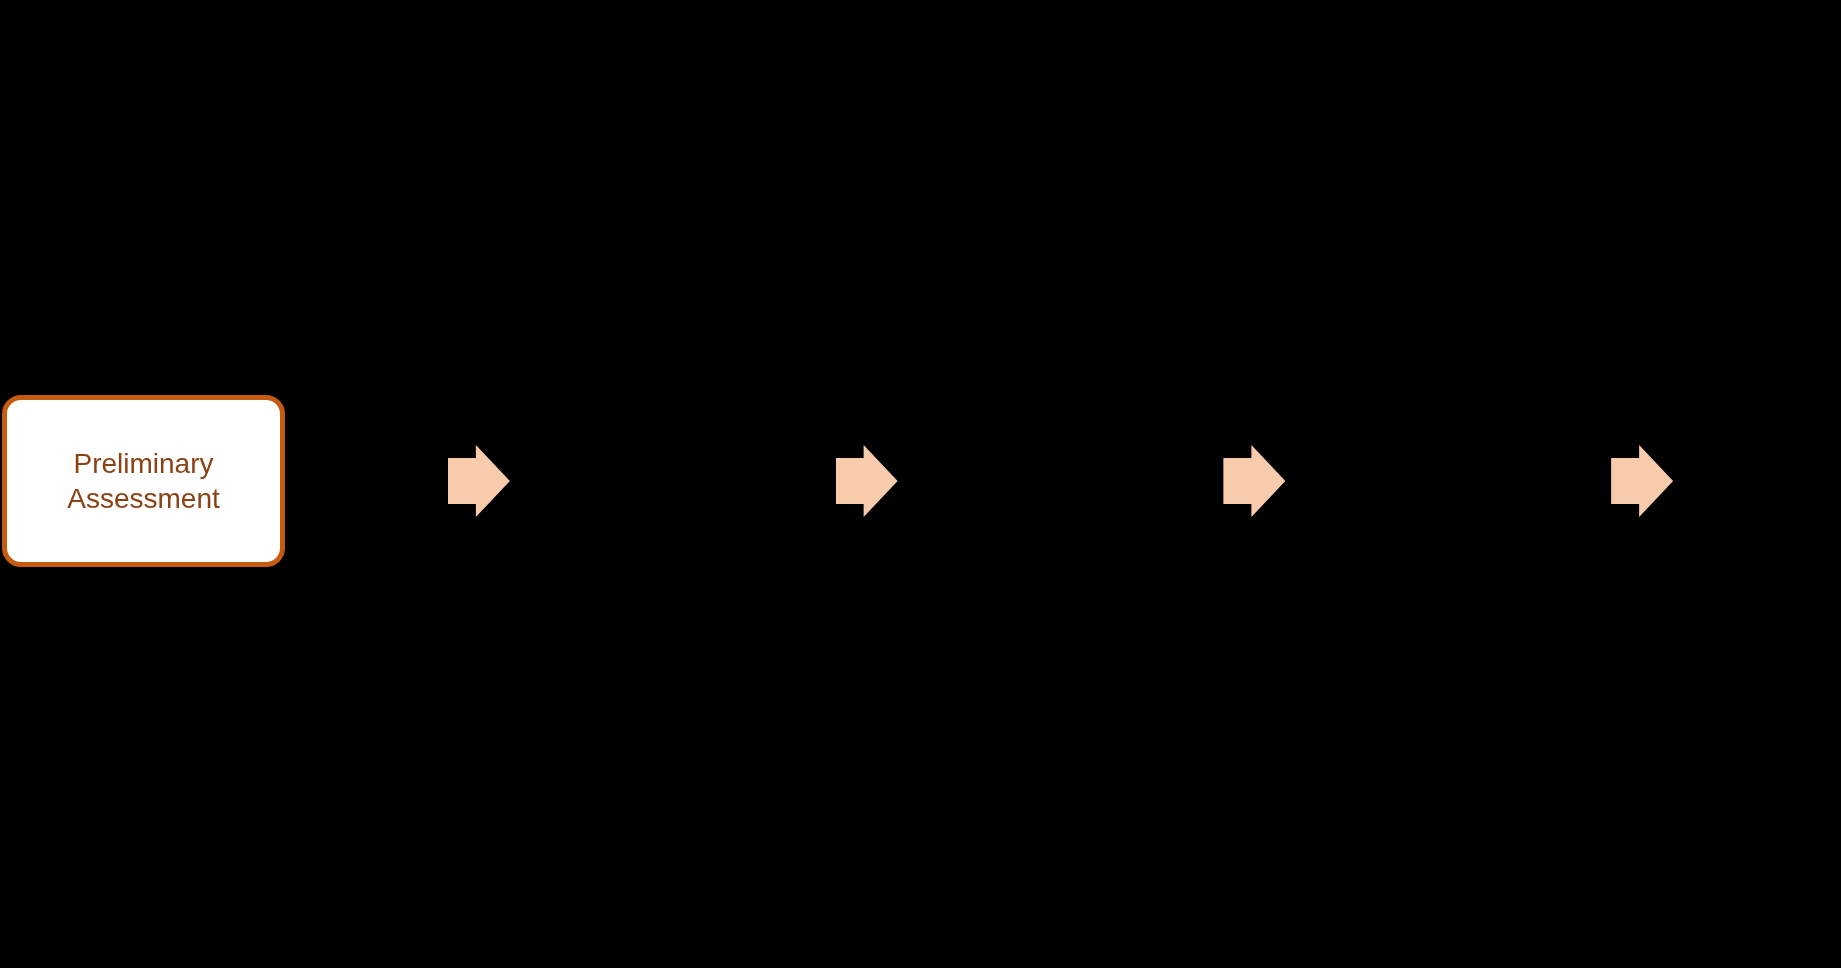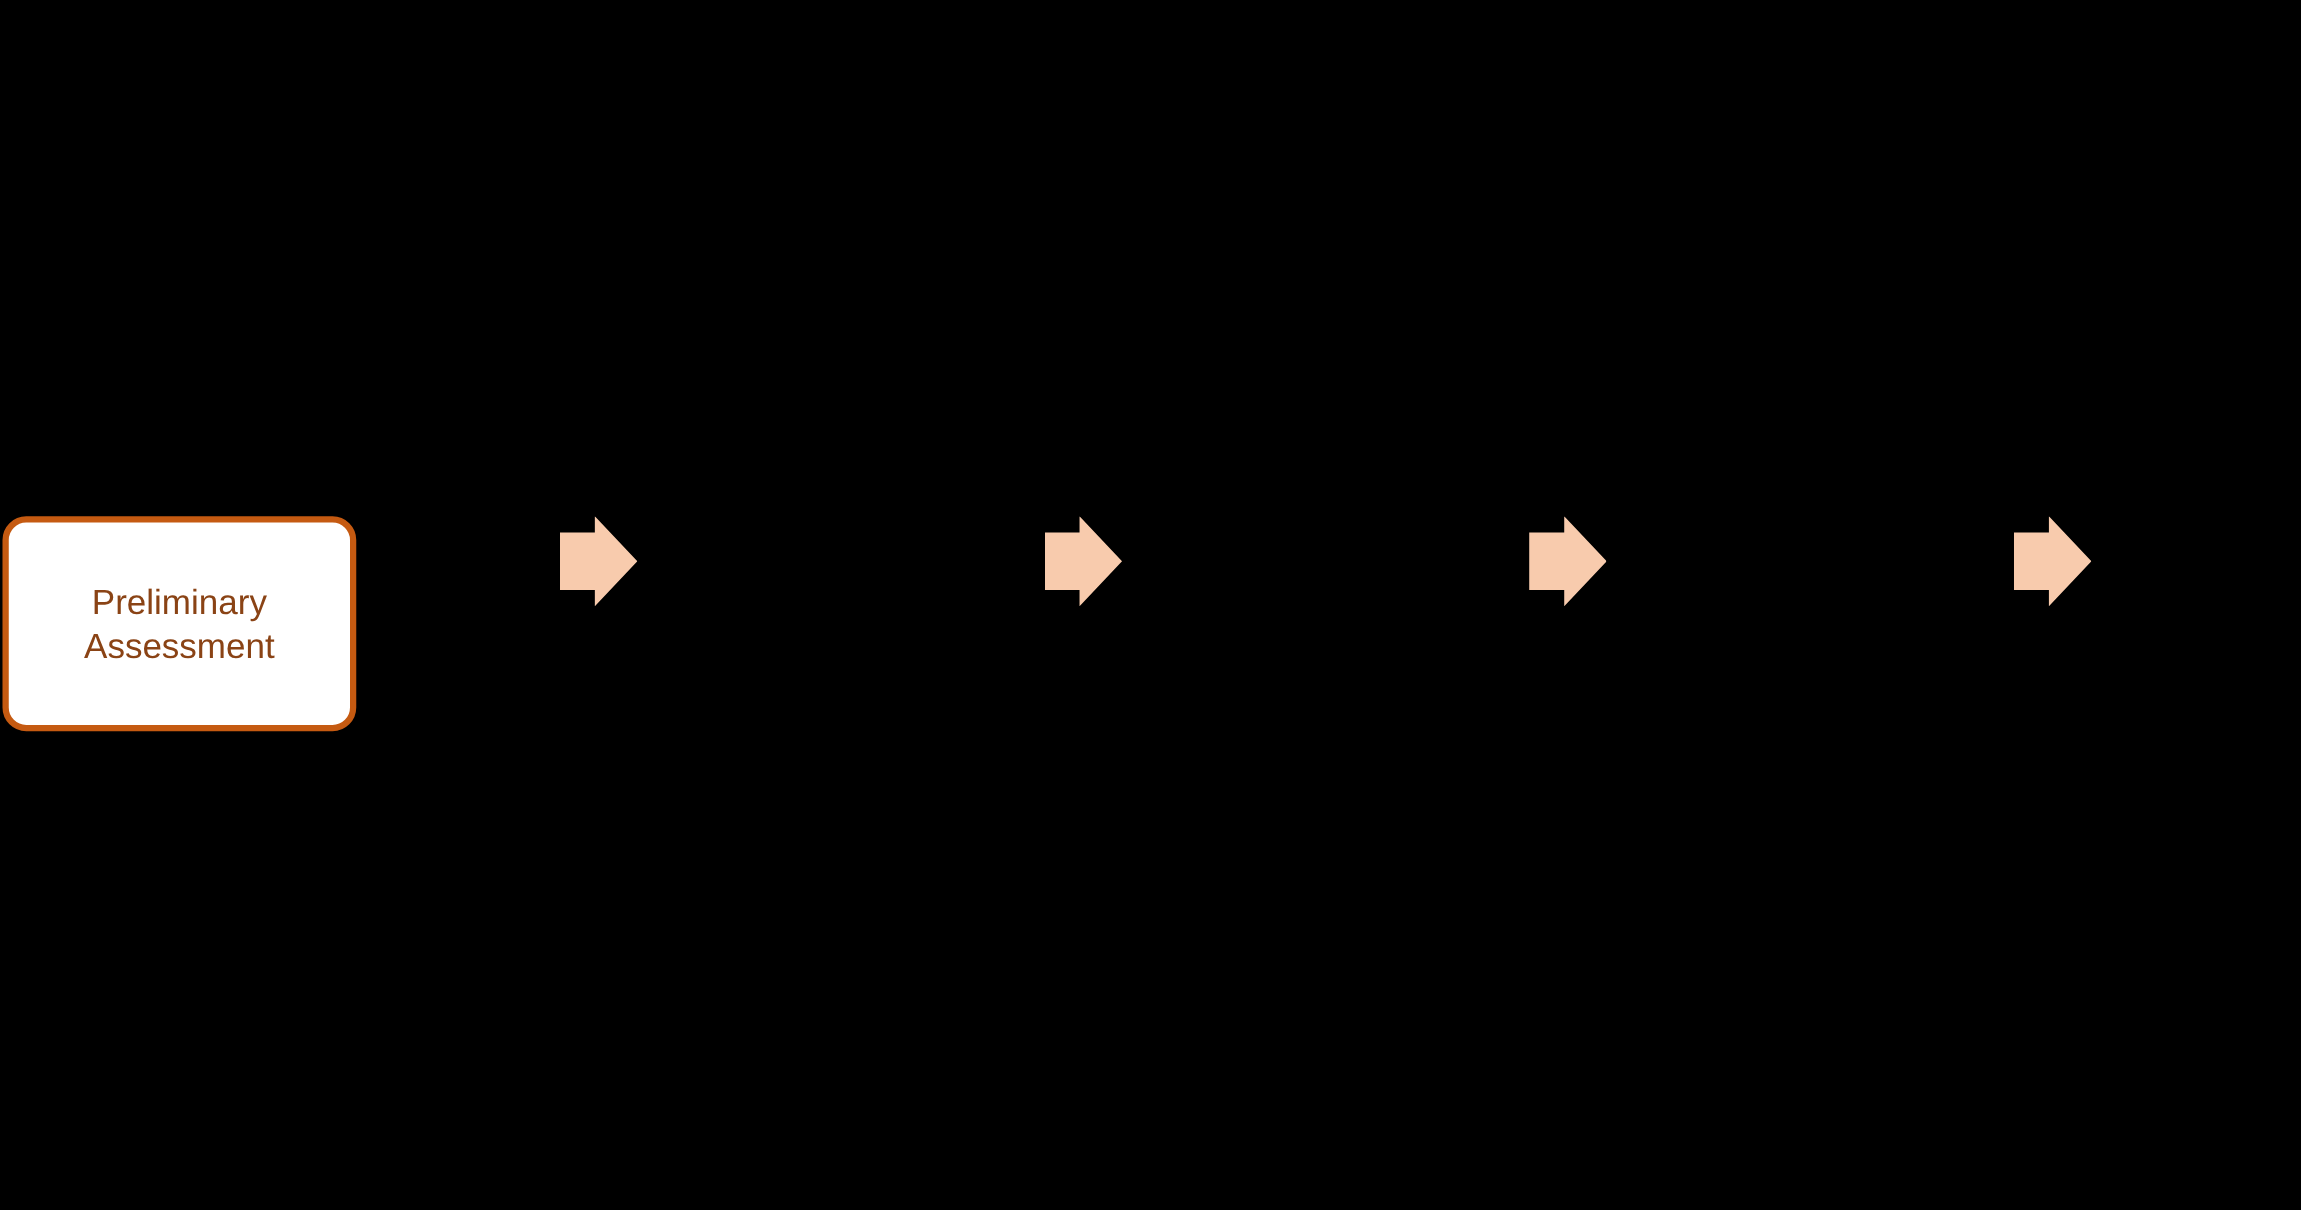--- a/index.html
+++ b/index.html
@@ -15,25 +15,25 @@
     position: relative;
   }
   .canvas {
     position: absolute;
     inset: 0;
     background: var(--bg, #000000);
   }
   .flow {
     position: absolute;
     left: 2px;
-    top: 413px;
+    top: 395px;
     width: 1834px;
     height: 172px;
     display: flex;
-    align-items: flex-start;
+    align-items: center;
   }
   .step-box {
     flex: 0 0 283px;
     width: 283px;
     height: 172px;
     box-sizing: border-box;
     background: var(--box-fill, #ffffff);
     border: 5px solid var(--box-border, #C55A11);
     border-radius: 19px;
     display: flex;

